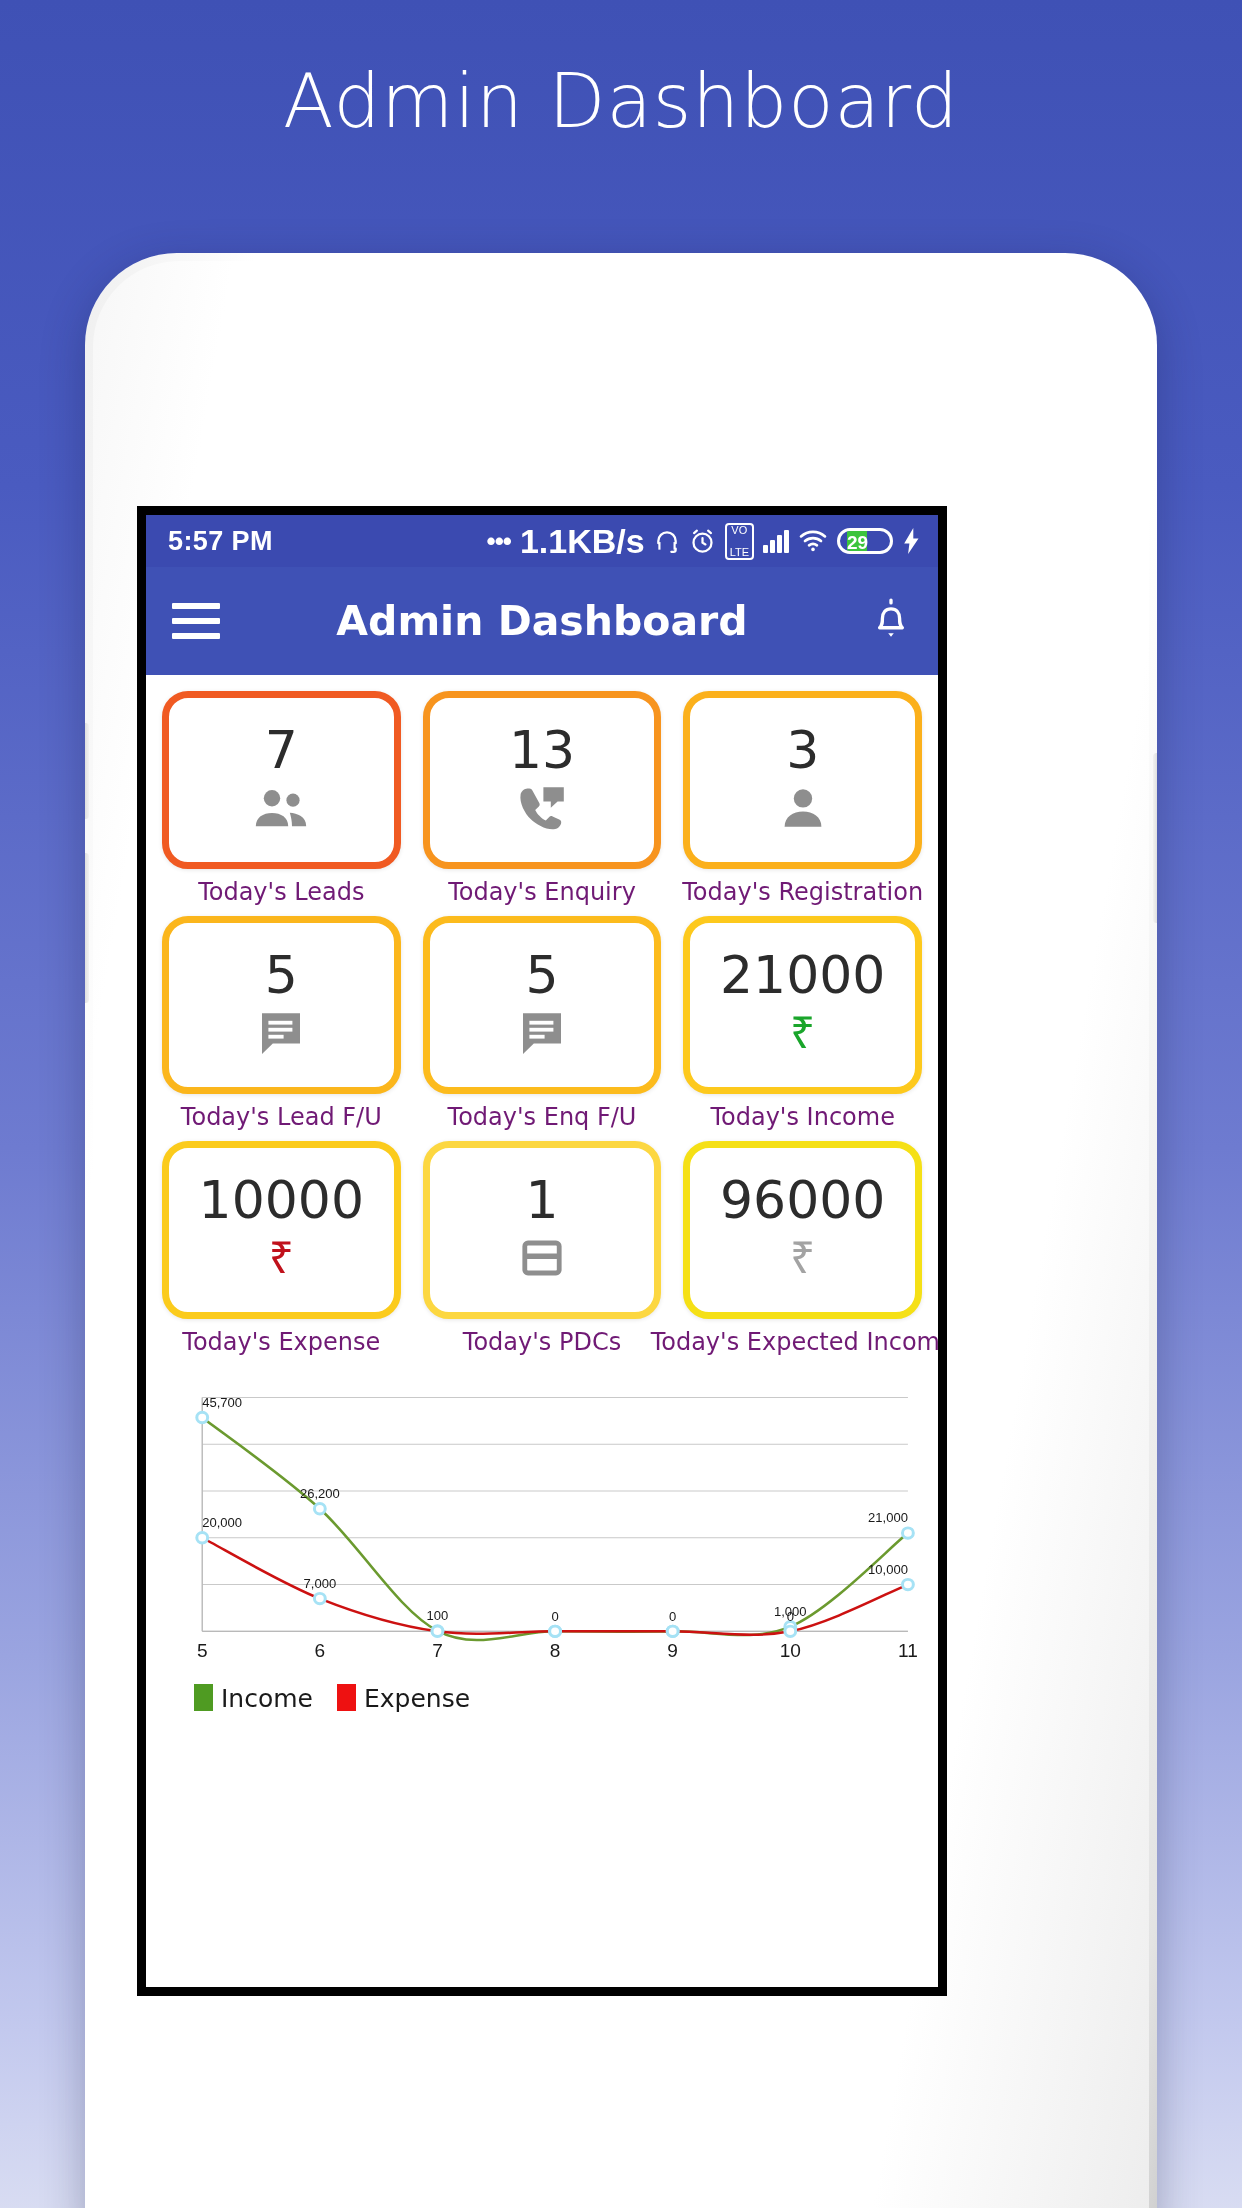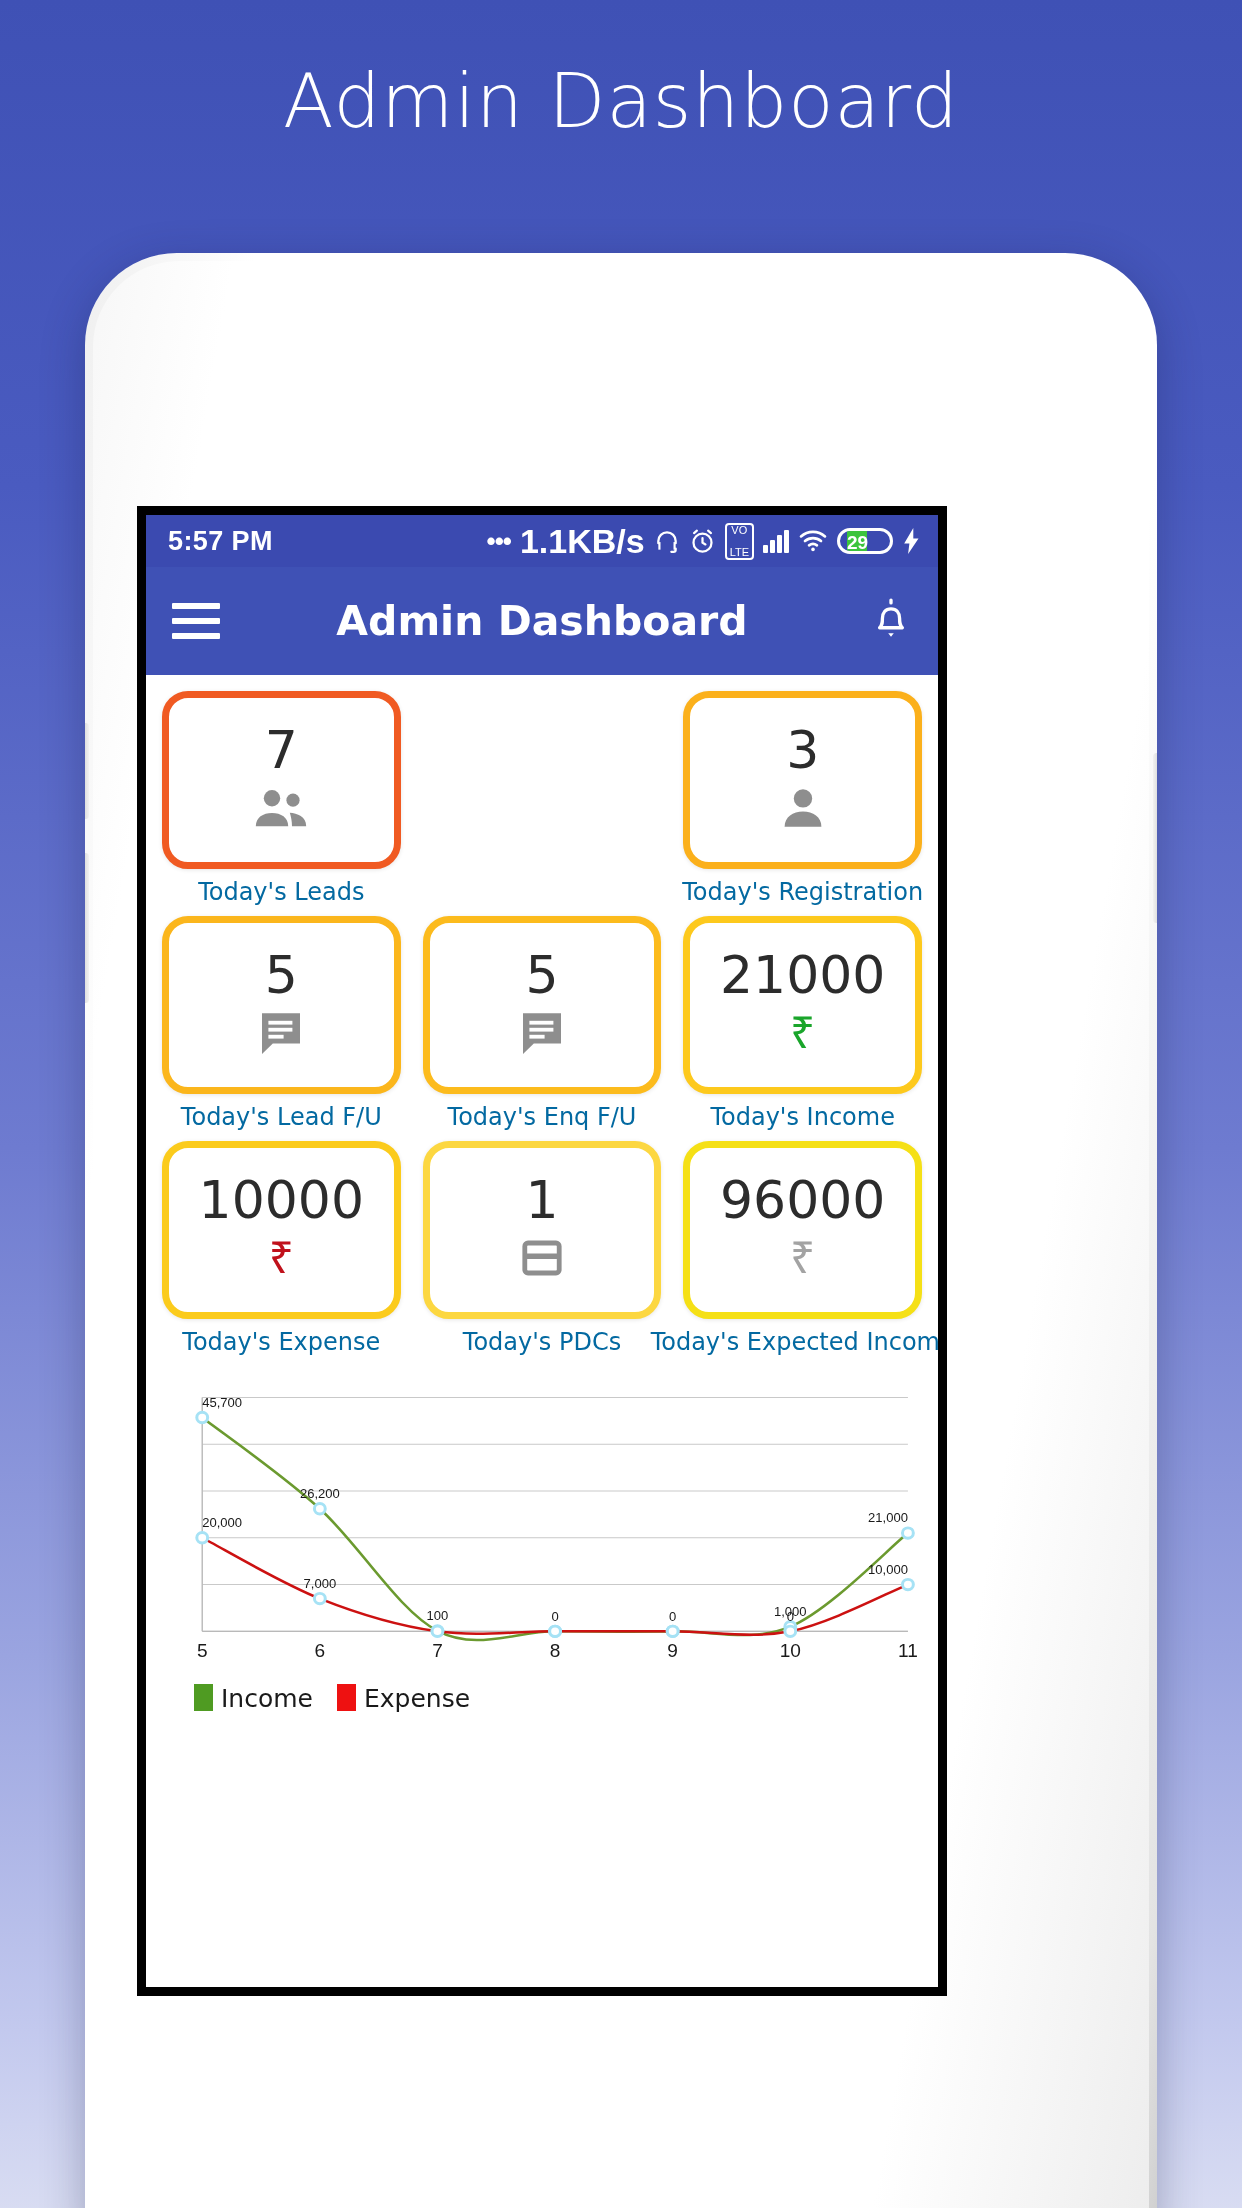--- a/index.html
+++ b/index.html
@@ -125,21 +125,21 @@
     gap:4px;
     box-shadow:0 1px 4px rgba(0,0,0,.10);
   }
   .card .num{
     font-size:52px; color:#2c2c2c; font-weight:400; line-height:1;
     font-family:"DejaVu Sans", sans-serif;
   }
   .card .glyph{ height:56px; display:flex; align-items:center; justify-content:center; }
   .rupee{ font-size:44px; line-height:1; font-weight:500; }
   .card-label{
-    margin-top:9px; font-size:24px; color:#0369a1; text-align:center;
+    margin-top:9px; font-size:24px; color:#701a75; text-align:center;
     white-space:nowrap; font-family:"DejaVu Sans", sans-serif;
   }
 
   
   .chart-wrap{ padding:14px 14px 0 14px; background:#fff; }
   .chart-svg{ display:block; width:100%; height:290px; }
   .legend{
     display:flex; align-items:center; gap:10px; padding:14px 0 0 34px;
     font-size:25px; color:#1a1a1a; font-family:"DejaVu Sans", sans-serif;
   }
@@ -241,20 +241,32 @@
               <circle cx="9.5" cy="5.6" r="4.1"></circle>
                 <circle cx="20" cy="6.6" r="3.3"></circle>
               <path d="M1.4 19.6c0-4.3 3.6-6.6 8.1-6.6s8.1 2.3 8.1 6.6z"></path>
               <path d="M18.4 12.9c3.7.25 8.2 1.8 8.2 6.7h-7.1c0-2.6-.5-4.8-1.1-6.7z"></path>
             </svg>
           </div>
         </div>
         <div class="card-label">Today's Leads</div>
       </div>
 
+      <div class="cell">
+        <div class="card" style="border-color:#f7941e">
+          <div class="num">13</div>
+          <div class="glyph">
+            <svg width="50" height="48" viewBox="0 0 25 24" fill="#8e8e8e">
+              <path d="M13.2 1.6h10.2v7.2h-3.1l-3.4 3.1V8.8h-3.7z"></path>
+              <path d="M5.2 2.2c-1.5 0-3.1 1.4-3.4 3-.7 4.1 2 9.3 5 12.3 3 3 8.2 5.7 12.3 5 1.6-.3 3-1.9 3-3.4 0-.7-.4-1.1-1-1.4l-3.3-1.5c-.7-.3-1.3-.1-1.8.4l-1.6 1.7c-2.1-1-4.3-3.2-5.3-5.3l1.7-1.6c.5-.5.7-1.1.4-1.8L7.7 3.2c-.3-.6-.8-1-1.5-1z"></path>
+            </svg>
+          </div>
+        </div>
+        <div class="card-label">Today's Enquiry</div>
+      </div>
 
       <div class="cell">
         <div class="card" style="border-color:#fbb01b">
           <div class="num">3</div>
           <div class="glyph">
             <svg width="44" height="44" viewBox="0 0 22 22" fill="#8e8e8e">
               <circle cx="11" cy="6.2" r="4.6"></circle>
               <path d="M1.8 20.4c0-4.9 4.2-7.6 9.2-7.6s9.2 2.7 9.2 7.6z"></path>
             </svg>
           </div>

